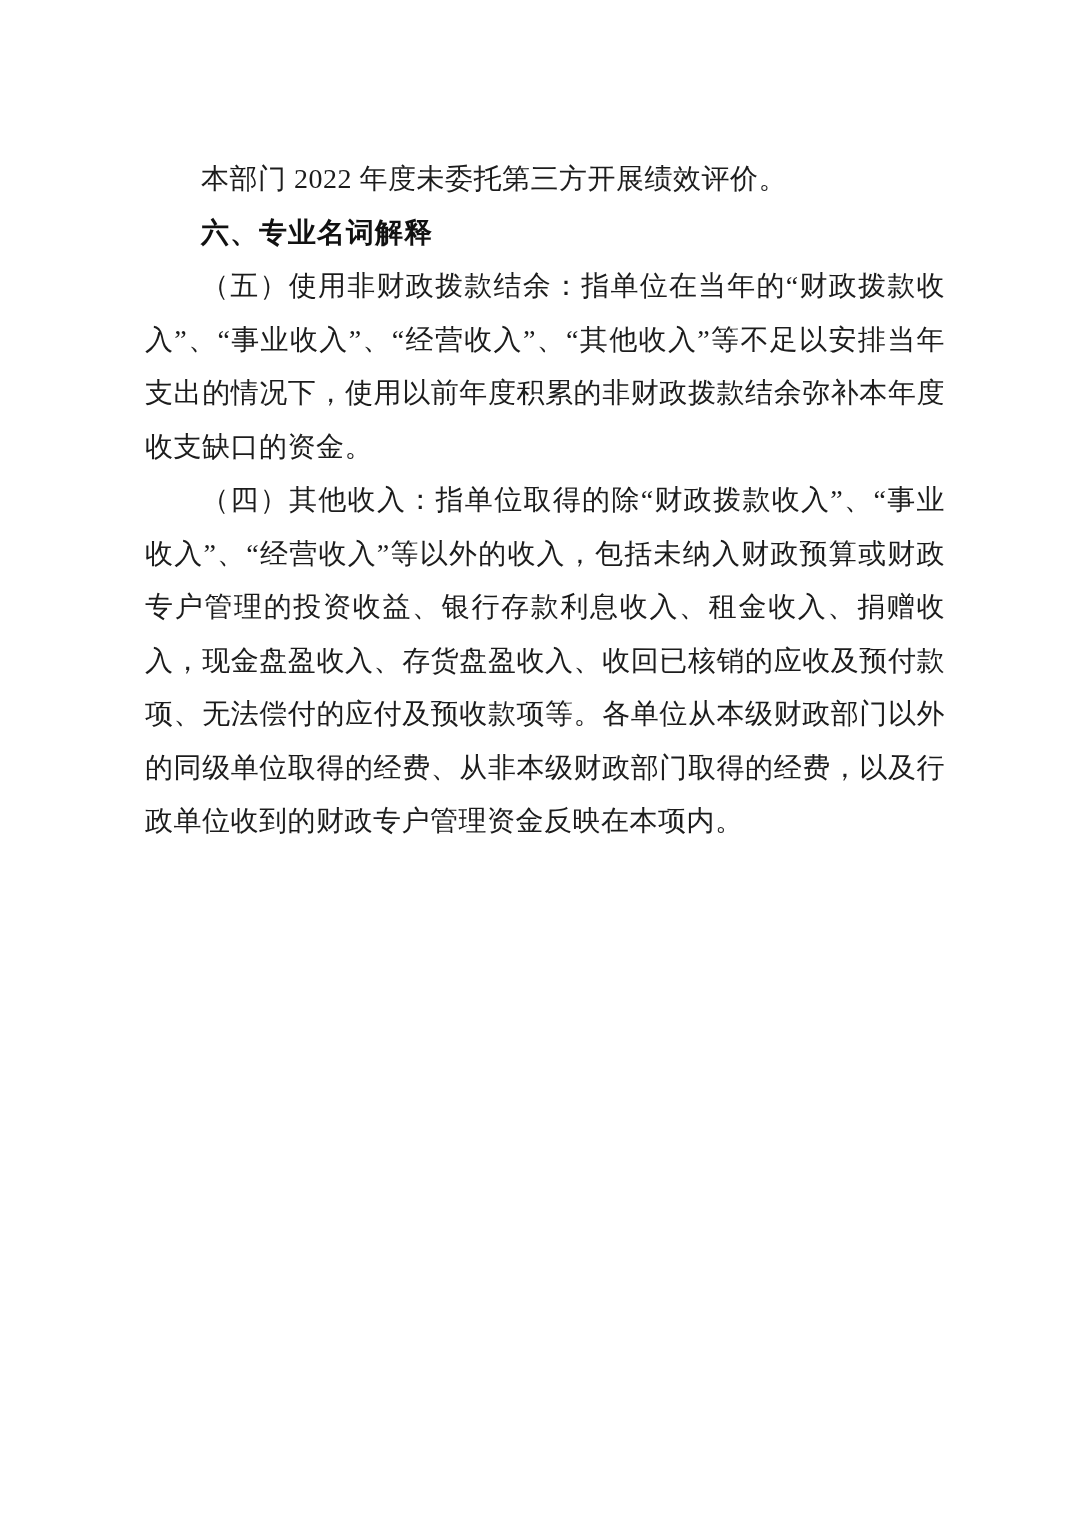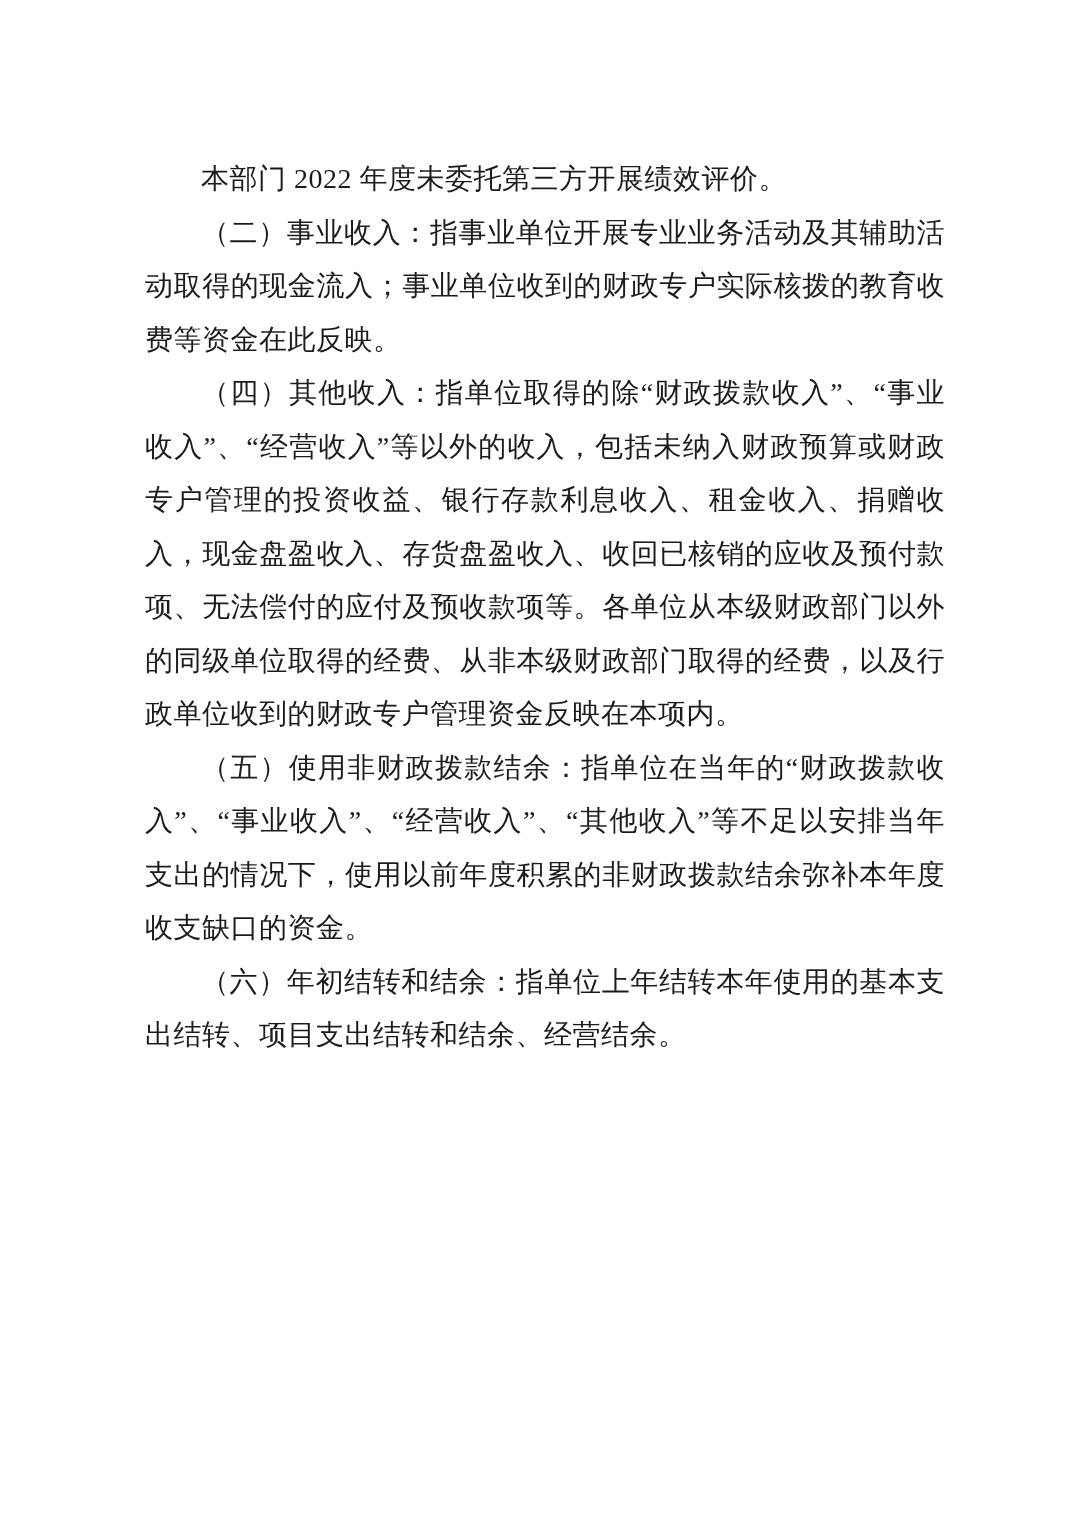--- a/index.html
+++ b/index.html
@@ -50,25 +50,24 @@
   }
 </style>
 </head>
 <body>
 
 <div class="page">
   <div class="page-content">
 
     <p class="par">本部门 2022 年度未委托第三方开展绩效评价。</p>
 
+    <h2 class="section-heading">六、专业名词解释</h2>
 
 
-    <p class="par">（二）事业收入：指事业单位开展专业业务活动及其辅助活动取得的现金流入；事业单位收到的财政专户实际核拨的教育收费等资金在此反映。</p>
 
+
+    <p class="par">（五）使用非财政拨款结余：指单位在当年的“财政拨款收入”、“事业收入”、“经营收入”、“其他收入”等不足以安排当年支出的情况下，使用以前年度积累的非财政拨款结余弥补本年度收支缺口的资金。</p>
 
     <p class="par">（四）其他收入：指单位取得的除“财政拨款收入”、“事业收入”、“经营收入”等以外的收入，包括未纳入财政预算或财政专户管理的投资收益、银行存款利息收入、租金收入、捐赠收入，现金盘盈收入、存货盘盈收入、收回已核销的应收及预付款项、无法偿付的应付及预收款项等。各单位从本级财政部门以外的同级单位取得的经费、从非本级财政部门取得的经费，以及行政单位收到的财政专户管理资金反映在本项内。</p>
 
-    <p class="par">（五）使用非财政拨款结余：指单位在当年的“财政拨款收入”、“事业收入”、“经营收入”、“其他收入”等不足以安排当年支出的情况下，使用以前年度积累的非财政拨款结余弥补本年度收支缺口的资金。</p>
-
-    <p class="par">（六）年初结转和结余：指单位上年结转本年使用的基本支出结转、项目支出结转和结余、经营结余。</p>
 
   </div>
 </div>
 
 </body></html>

